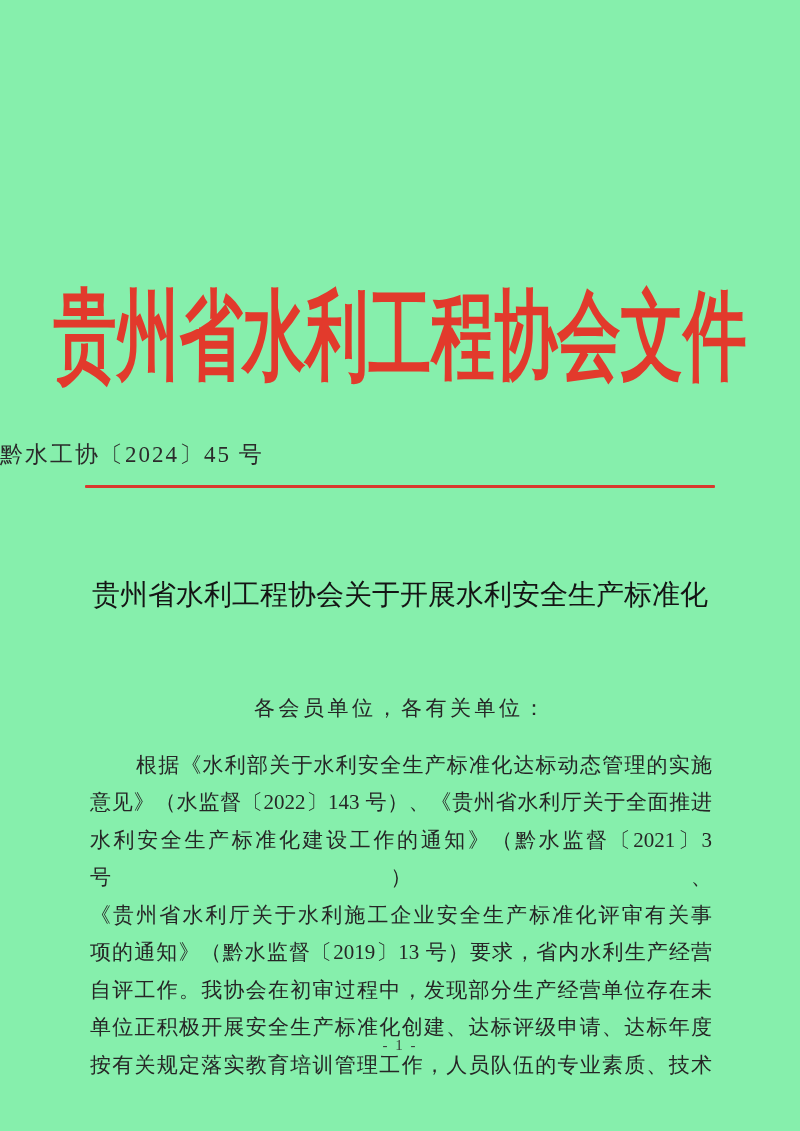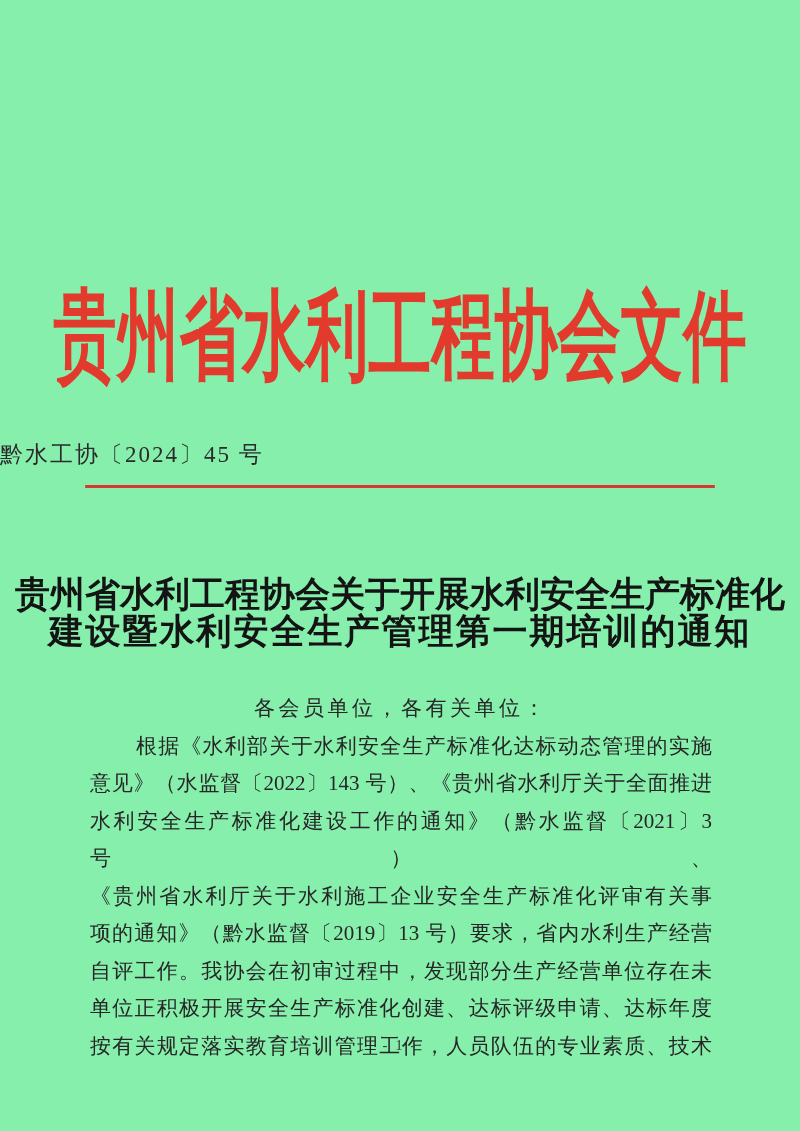--- a/index.html
+++ b/index.html
@@ -60,23 +60,23 @@
     border-radius: 1px;
   }
 
   
   .notice-title {
     position: absolute;
     top: 576px;
     left: 0;
     width: 100%;
     text-align: center;
-    font-size: 35px;
+    font-size: 28px;
     line-height: 37px;
-    font-weight: 700;
+    font-weight: 400;
     color: #141414;
   }
   .notice-title .line2 {
     letter-spacing: 2px;
   }
 
   
   .body-block {
     position: absolute;
     top: 690px;
@@ -89,20 +89,21 @@
   .salutation {
     text-align: center;
     letter-spacing: 3.5px;
   }
   .bline {
     text-align: justify;
     text-align-last: justify;
   }
   .bline.indent {
     padding-left: 46px;
+    margin-top: 19px;
   }
 
   
   .page-footer {
     position: absolute;
     top: 1034px;
     left: 0;
     width: 100%;
     text-align: center;
     font-size: 15px;
@@ -119,21 +120,20 @@
   <div class="org-title-wrap">
     <div class="org-title" style="color: rgb(226, 58, 44);">贵州省水利工程协会文件</div>
   </div>
 
   <div class="doc-number">黔水工协〔2024〕45 号</div>
 
   <div class="red-rule" style="background: rgb(217, 57, 46);"></div>
 
   <div class="notice-title">
     <div class="line1">贵州省水利工程协会关于开展水利安全生产标准化</div>
-    <div class="line2">建设暨水利安全生产管理第一期培训的通知</div>
   </div>
 
   <div class="body-block">
     <div class="salutation">各会员单位，各有关单位：</div>
     <div class="bline indent">根据《水利部关于水利安全生产标准化达标动态管理的实施</div>
     <div class="bline">意见》（水监督〔2022〕143 号）、《贵州省水利厅关于全面推进</div>
     <div class="bline">水利安全生产标准化建设工作的通知》（黔水监督〔2021〕3 号）、</div>
     <div class="bline">《贵州省水利厅关于水利施工企业安全生产标准化评审有关事</div>
     <div class="bline">项的通知》（黔水监督〔2019〕13 号）要求，省内水利生产经营</div>
     <div class="bline">自评工作。我协会在初审过程中，发现部分生产经营单位存在未</div>

